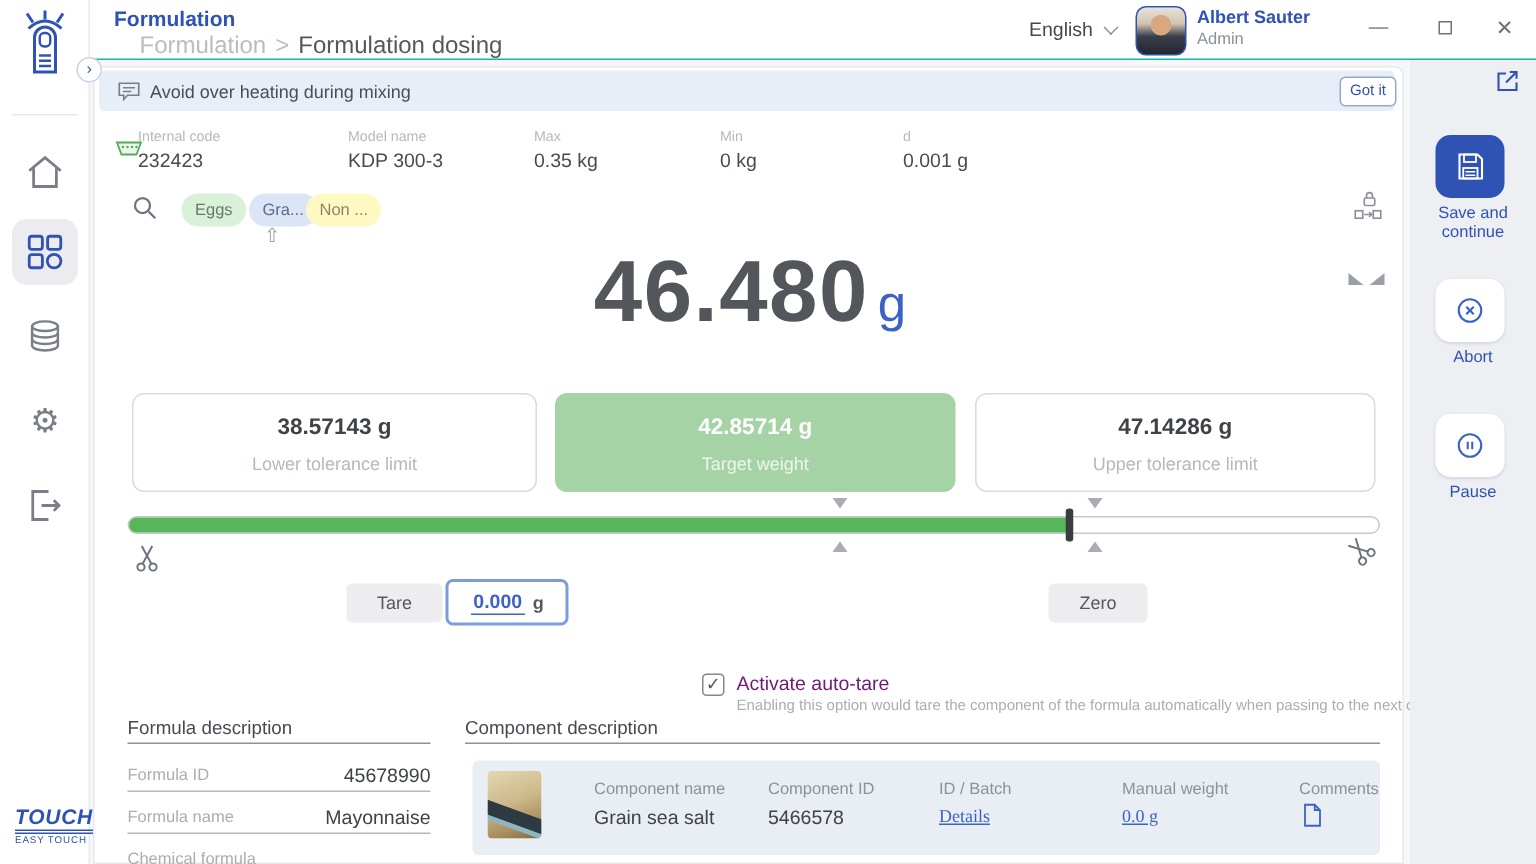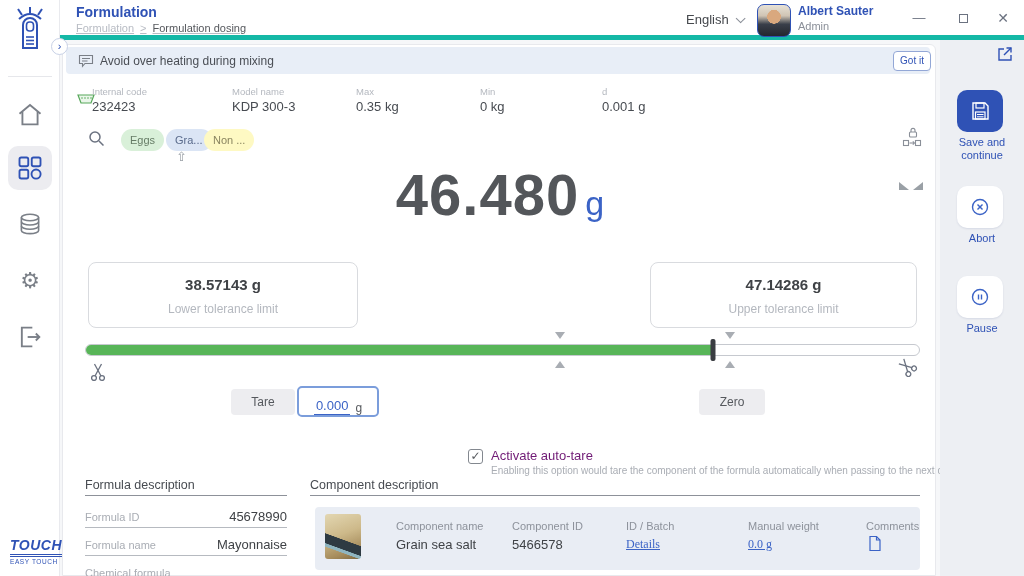--- a/index.html
+++ b/index.html
@@ -14,23 +14,23 @@
     background:#fff; color:#2f52b5; font-size:11px; line-height:15px; text-align:center; z-index:6; cursor:pointer; }
   .rail-divider { position:absolute; left:8px; top:76px; width:44px; height:1px; background:#e6e7eb; }
   .nav-btn { position:absolute; left:16px; width:28px; height:28px; }
   .nav-active-bg { position:absolute; left:8px; top:146px; width:44px; height:44px; background:#ececf0; border-radius:10px; }
   .gear-glyph { font-size:22px; color:#7a7f87; line-height:28px; text-align:center; display:block; }
   .brand { position:absolute; left:10px; top:536px; width:48px; text-align:left; }
   .brand-name { font-size:14px; font-weight:800; font-style:italic; color:#2f52b5; letter-spacing:.5px; border-bottom:3px double #2f52b5; display:inline-block; padding-bottom:1px; }
   .brand-tag { font-size:6.5px; color:#2f52b5; letter-spacing:.6px; margin-top:1px; }
 
   
-  .topbar { position:absolute; left:60px; top:0; width:964px; height:40px; background:#fff; border-bottom:5px solid #14b8a6; z-index:3; }
+  .topbar { position:absolute; left:60px; top:0; width:964px; height:40px; background:#fff; border-bottom:1px solid #14b8a6; z-index:3; }
   .page-title { position:absolute; left:16px; top:4px; font-size:14px; font-weight:700; color:#2f52b5; }
-  .breadcrumb { position:absolute; left:16px; top:22px; font-size:11px; color:#b8bcc4;text-decoration:underline; }
+  .breadcrumb { position:absolute; left:33px; top:22px; font-size:16px; color:#b8bcc4; }
   .bc-current { color:#55585d; }
   .bc-sep { margin:0 6px; }
   .lang { position:absolute; left:626px; top:12px; font-size:13px; color:#45484d; cursor:pointer; }
   .chev { display:inline-block; width:7px; height:7px; border-right:1.4px solid #8a8f98; border-bottom:1.4px solid #8a8f98; transform:rotate(45deg) translateY(-3px); margin-left:6px; }
   .avatar { position:absolute; left:697px; top:4px; width:34px; height:33px; border:1.5px solid #2f52b5; border-radius:7px;
     background:
       radial-gradient(circle at 50% 38%, #d9a87e 0 27%, rgba(0,0,0,0) 28%),
       linear-gradient(180deg,#e8e2d6 0%,#cfc4b4 35%,#3a3f4a 62%,#23262e 100%); }
   .uname { position:absolute; left:738px; top:4px; font-size:12px; font-weight:700; color:#2f52b5; }
   .urole { position:absolute; left:738px; top:20px; font-size:11px; color:#8a8f98; }
@@ -85,21 +85,21 @@
   .track { position:absolute; left:0; top:15px; width:100%; height:12px; background:#fff; border:1px solid #c6c9cf; border-radius:7px; }
   .fill { position:absolute; left:0; top:0; height:100%; border-radius:7px 0 0 7px; }
   .tick { position:absolute; top:10px; width:5px; height:22px; background:#3a3d42; border-radius:2px; transform:translateX(-50%); }
   .marker { position:absolute; top:0; width:0; height:44px; }
   .tri-down { position:absolute; top:3px; left:-5px; width:0; height:0; border-left:5px solid transparent; border-right:5px solid transparent; border-top:7px solid #a9adb3; }
   .tri-up { position:absolute; top:32px; left:-5px; width:0; height:0; border-left:5px solid transparent; border-right:5px solid transparent; border-bottom:7px solid #a9adb3; }
   .scissors { position:absolute; cursor:pointer; }
 
   .gbtn { position:absolute; top:389px; height:26px; background:#ededf0; border-radius:4px; font-size:12px; color:#55585d; text-align:center; line-height:26px; cursor:pointer; }
   .tare-box { position:absolute; left:297px; top:386px; width:82px; height:31px; border:2px solid #7b9ddb; border-radius:5px; background:#fff;
-    display:flex; align-items:flex-end; justify-content:center; }
+    display:flex; align-items:center; justify-content:center;font-weight:bold; }
   .tare-val { font-size:13px; color:#3b63c6; border-bottom:1px solid #3b63c6; padding:0 2px 1px 2px; }
   .tare-unit { font-size:12px; color:#55585d; margin-left:5px; }
 
   .checkbox { position:absolute; left:468px; top:449px; width:15px; height:15px; border:1.5px solid #83888f; border-radius:3px; cursor:pointer;
     color:#55585d; font-size:12px; line-height:13px; text-align:center; }
   .checkbox.checked::after { content:"✓"; }
   .at-label { position:absolute; left:491px; top:448px; font-size:13px; color:#701a75; }
   .at-desc { position:absolute; left:491px; top:465px; font-size:10px; color:#a9adb4; }
 
   .sec-title { position:absolute; top:478px; font-size:12.5px; color:#474b51; }
@@ -209,20 +209,24 @@
     <span class="tri-br"></span>
   </div>
 
   <div class="weight">
     <span class="weight-val">46.480</span><span class="weight-unit">g</span>
   </div>
 
   <div class="tbox" style="left:88px; width:270px;">
     <div class="val">38.57143 g</div>
     <div class="lbl">Lower tolerance limit</div>
+  </div>
+  <div class="tbox target" style="left: 370px; width: 267px; background: rgb(166, 211, 166);">
+    <div class="val">42.85714 g</div>
+    <div class="lbl">Target weight</div>
   </div>
   <div class="tbox" style="left:650px; width:267px;">
     <div class="val">47.14286 g</div>
     <div class="lbl">Upper tolerance limit</div>
   </div>
 
   <div class="progress-wrap">
     <div class="track">
       <div class="fill" style="background: rgb(88, 181, 88); width: 75.2%;"></div>
     </div>

